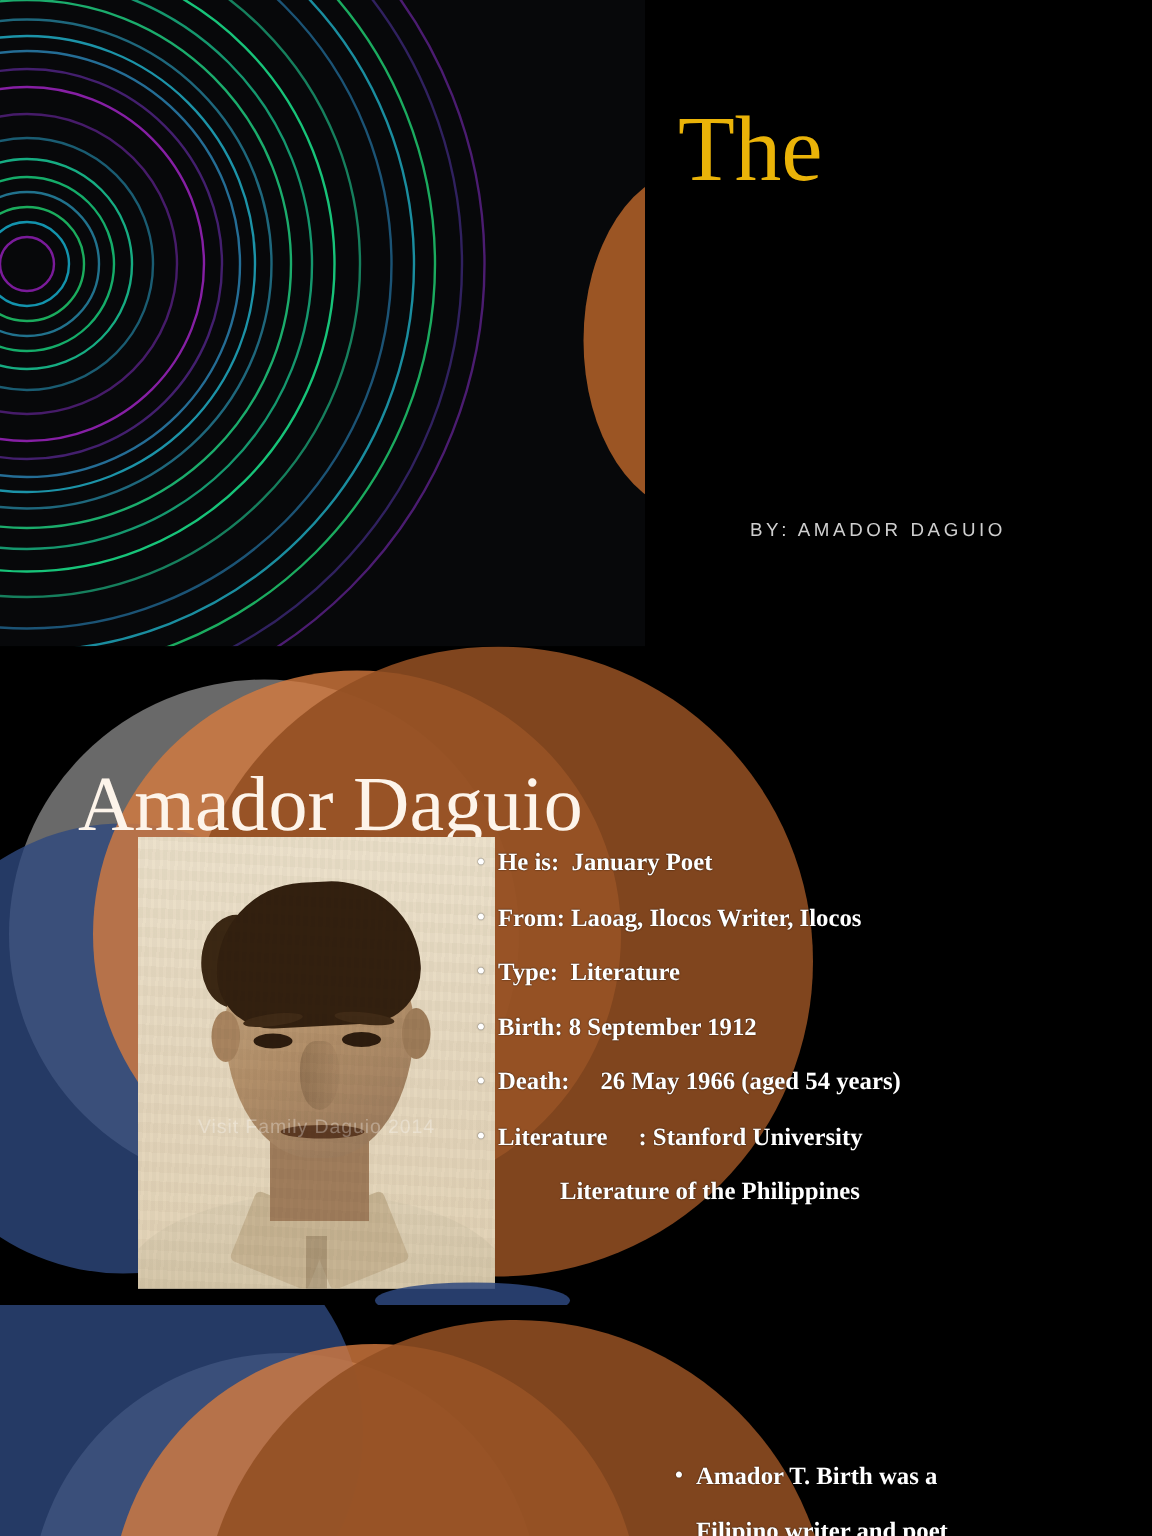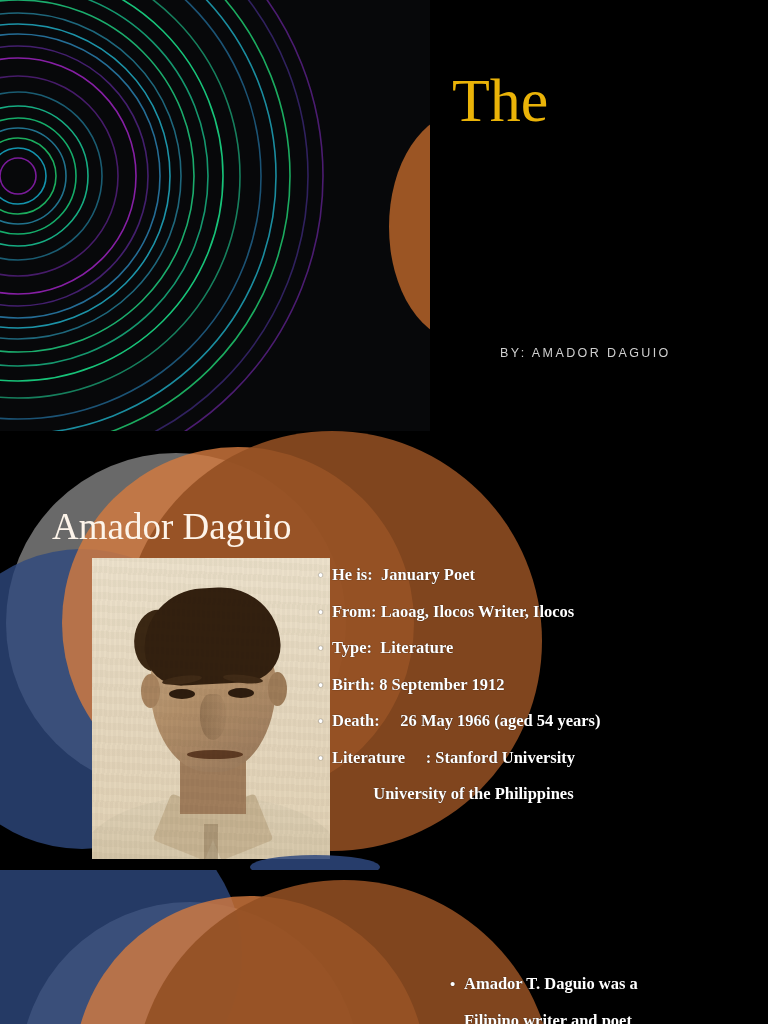--- a/index.html
+++ b/index.html
@@ -118,21 +118,21 @@
     width: 420px; height: 420px;
     background: rgba(146,78,34,0.88);
   }
 
   .bio-title {
     position: absolute;
     left: 52px;
     top: 48px;
     color: #fdf4ea;
     font-family: "Liberation Serif", serif;
-    font-size: 37px;
+    font-size: 52px;
     line-height: 46px;
     font-weight: 400;
     white-space: nowrap;
   }
 
   
   .photo-frame {
     position: absolute;
     left: 52px;
     top: 111px;
@@ -408,20 +408,21 @@
         <div class="ph-ear-l"></div>
         <div class="ph-ear-r"></div>
         <div class="ph-hair"></div>
         <div class="ph-brow-l"></div>
         <div class="ph-brow-r"></div>
         <div class="ph-eye-l"></div>
         <div class="ph-eye-r"></div>
         <div class="ph-nose"></div>
         <div class="ph-mouth"></div>
         <div class="photo-grain"></div>
+        <figcaption class="photo-watermark">Visit Family Daguio 2014</figcaption>
       </div>
     </figure>
 
     <ul class="bio-bullets" style="list-style:none;margin:0;padding:0;">
       <li class="bullet-row">
         <span class="bullet-dot">•</span>
         <span class="bullet-text">He is:  January Poet</span>
       </li>
       <li class="bullet-row">
         <span class="bullet-dot">•</span>
@@ -438,37 +439,37 @@
       <li class="bullet-row">
         <span class="bullet-dot">•</span>
         <span class="bullet-text">Death:     26 May 1966 (aged 54 years)</span>
       </li>
       <li class="bullet-row">
         <span class="bullet-dot">•</span>
         <span class="bullet-text">Literature     : Stanford University</span>
       </li>
       <li class="bullet-row cont">
         <span class="bullet-dot">•</span>
-        <span class="bullet-text">          University of the Philippines</span>
+        <span class="bullet-text">          Literature of the Philippines</span>
       </li>
     </ul>
   </section>
 
   <div class="blue-sliver"></div>
 
   <section class="slide-about">
     <div class="circ a-circ-gray"></div>
     <div class="circ a-circ-blue"></div>
     <div class="circ a-circ-orange-light"></div>
     <div class="circ a-circ-orange-dark"></div>
 
     <ul class="about-bullets" style="list-style:none;margin:0;padding:0;">
       <li class="bullet-row">
         <span class="bullet-dot">•</span>
-        <span class="bullet-text">Amador T. Daguio was a</span>
+        <span class="bullet-text">Amador T. Birth was a</span>
       </li>
       <li class="bullet-row cont">
         <span class="bullet-dot">•</span>
         <span class="bullet-text">Filipino writer and poet</span>
       </li>
     </ul>
   </section>
 
 </div>
 

